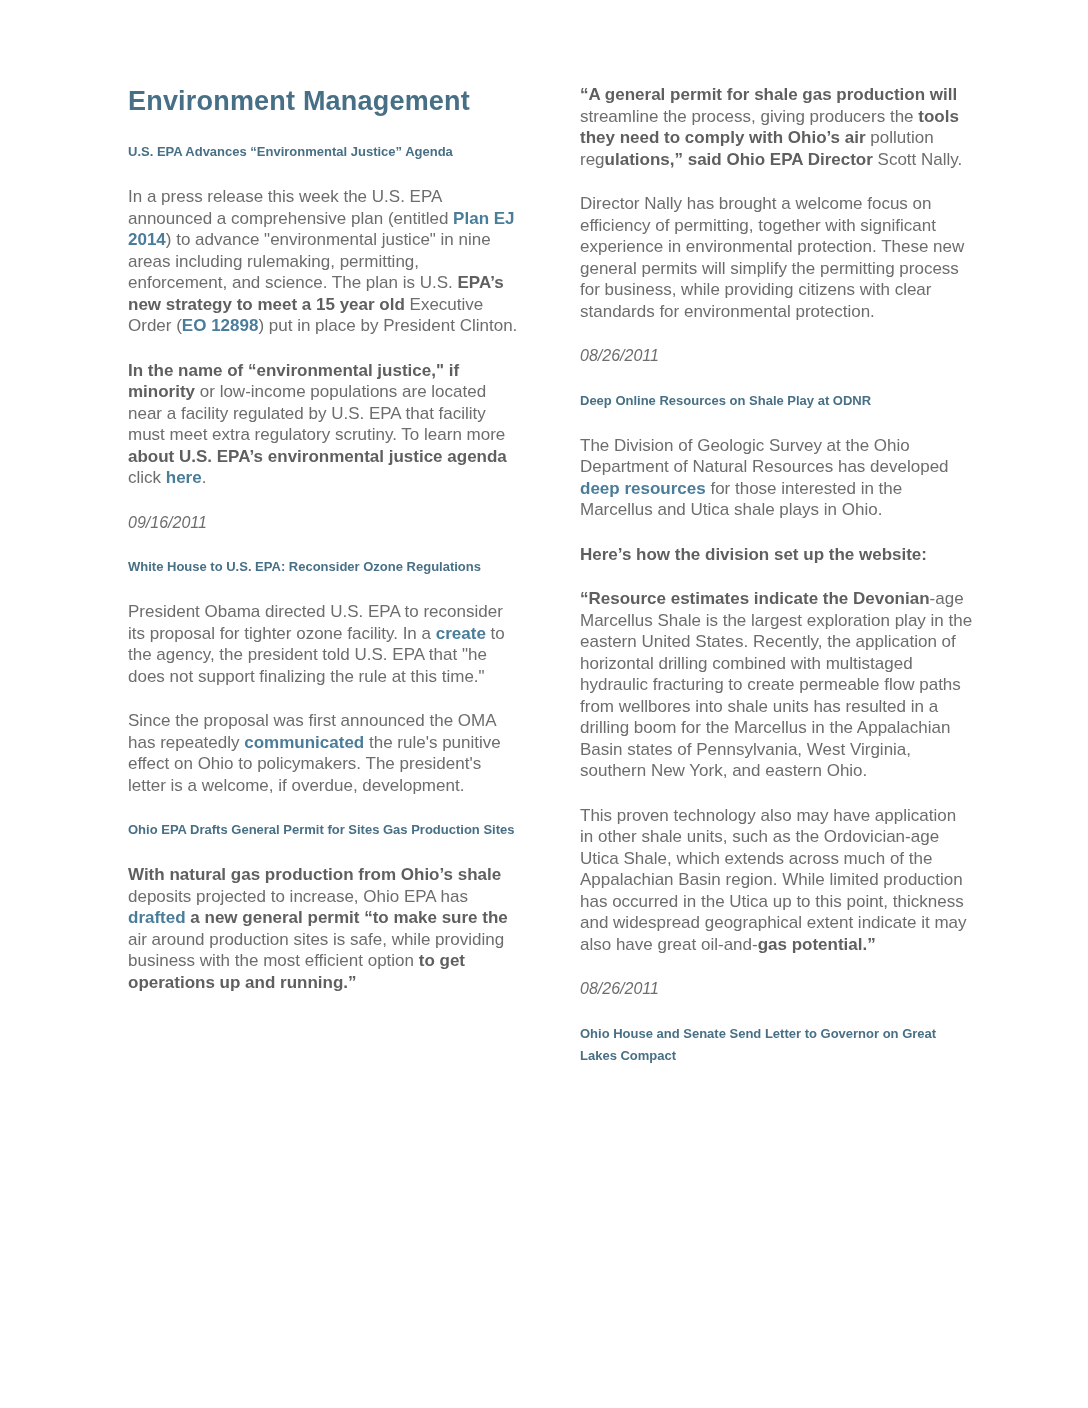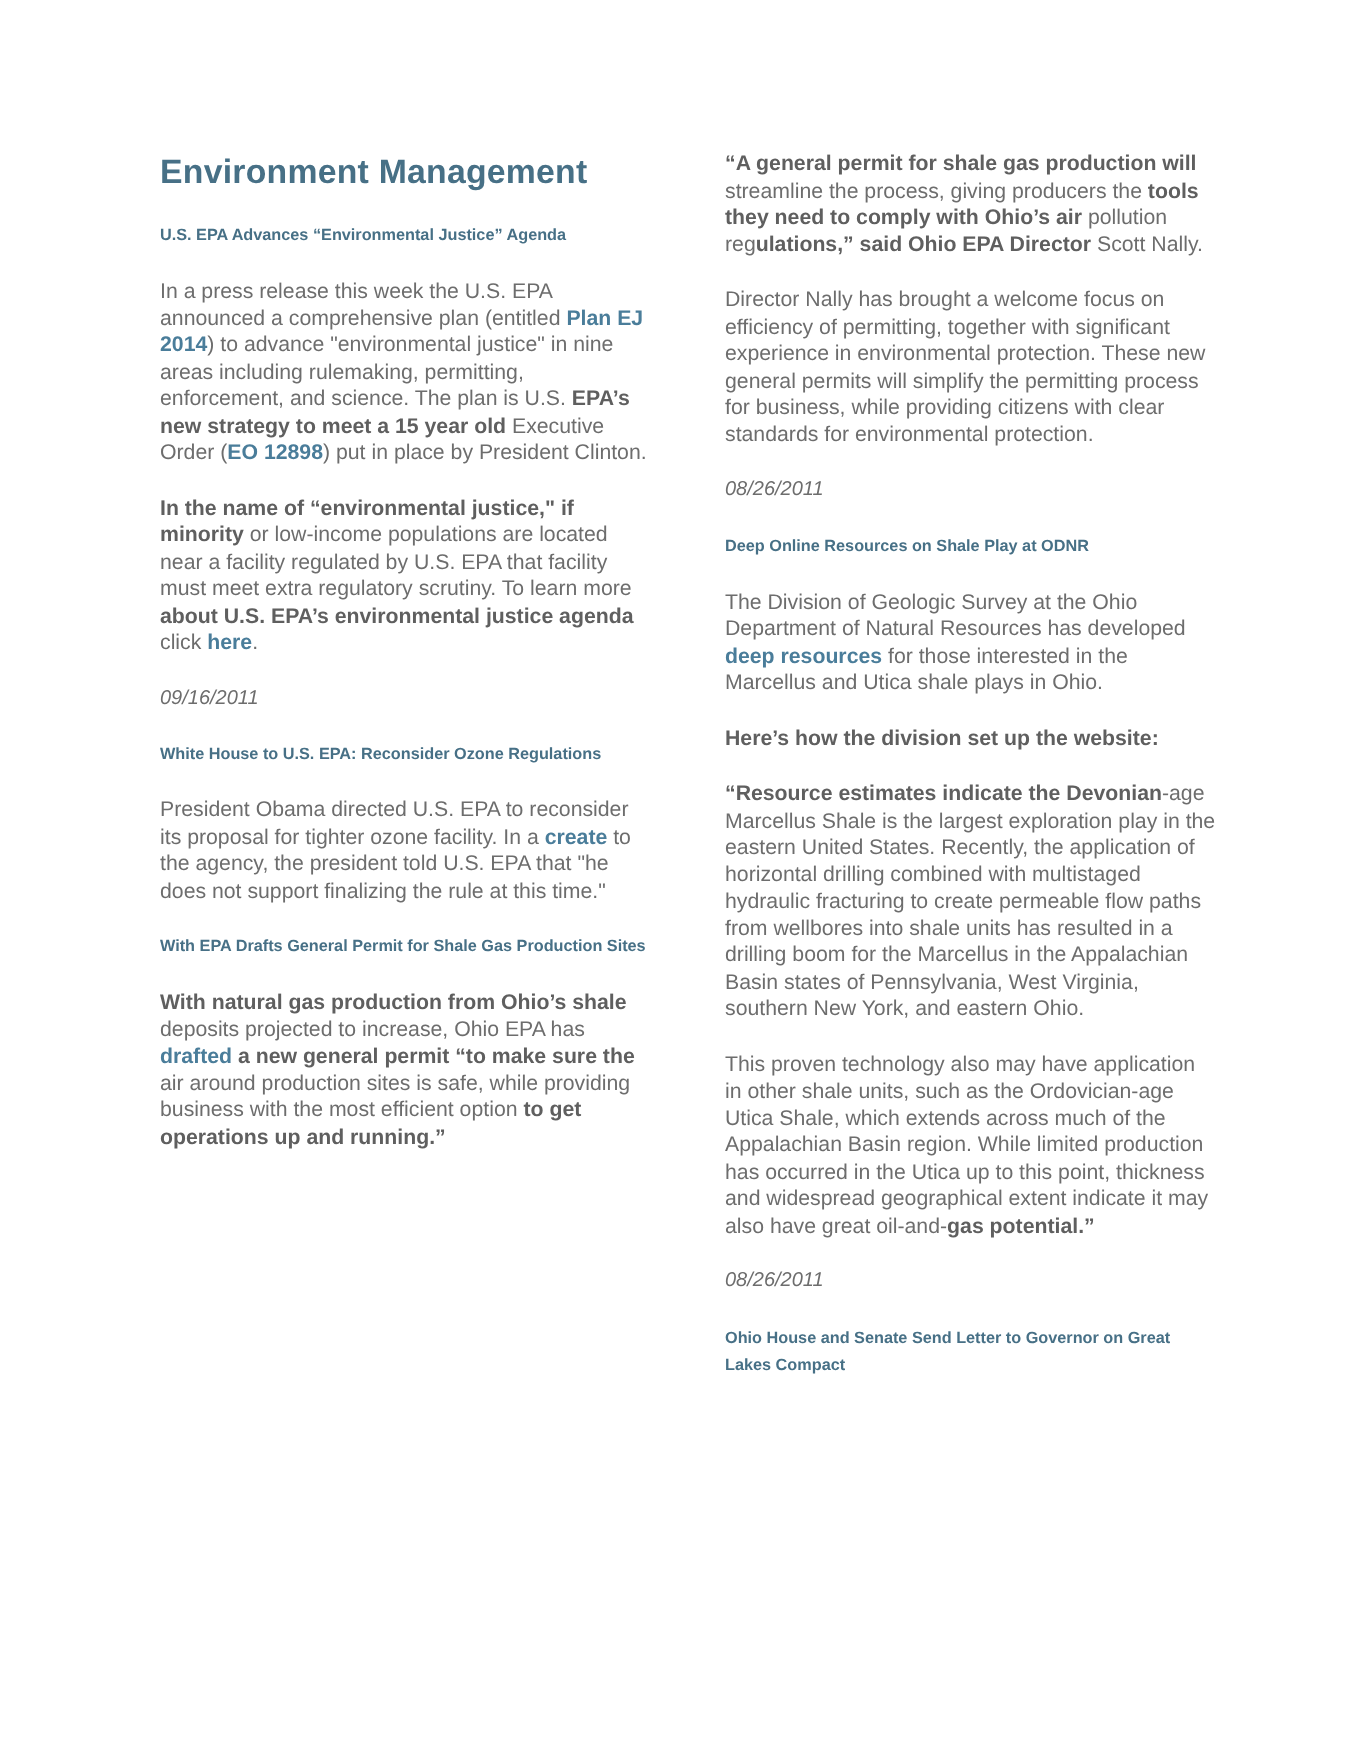--- a/index.html
+++ b/index.html
@@ -8,21 +8,21 @@
     position: relative;
     width: 1088px;
     height: 1408px;
     background: var(--bg, #ffffff);
     font-family: "Liberation Sans", sans-serif;
     overflow: hidden;
   }
   .columns {
     display: flex;
     align-items: flex-start;
-    padding: 120px 0 0 128px;
+    padding: 84px 0 0 128px;
     gap: 58px;
   }
   .col { width: 394px; }
   .doc-title {
     font-size: 27px;
     font-weight: bold;
     color: var(--heading, #477086);
     line-height: 34px;
     margin-bottom: 23px;
     letter-spacing: 0.2px;
@@ -63,21 +63,22 @@
   <div class="columns">
     <div class="col">
       <h1 class="doc-title">Environment Management</h1>
       <div>
           <h2 class="section-heading">U.S. EPA Advances “Environmental Justice” Agenda</h2>
           <p class="paragraph"><span class="seg-normal">In a press release this week the U.S. EPA announced a comprehensive plan (entitled </span><a class="seg-link">Plan EJ 2014</a><span class="seg-normal">) to advance "environmental justice" in nine areas including rulemaking, permitting, enforcement, and science.  The plan is U.S. </span><span class="seg-bold">EPA’s new strategy to meet a 15 year old </span><span class="seg-normal">Executive Order (</span><a class="seg-link">EO 12898</a><span class="seg-normal">) put in place by President Clinton.</span></p>
           <p class="paragraph"><span class="seg-bold">In the name of “environmental justice," if minority </span><span class="seg-normal">or low-income populations are located near a facility regulated by U.S. EPA that facility must meet extra regulatory scrutiny. To learn more </span><span class="seg-bold">about U.S. EPA’s environmental justice agenda </span><span class="seg-normal">click </span><a class="seg-link">here</a><span class="seg-normal">.</span></p>
           <p class="date">09/16/2011</p>
           <h2 class="section-heading">White House to U.S. EPA: Reconsider Ozone Regulations</h2>
           <p class="paragraph"><span class="seg-normal">President Obama directed U.S. EPA to reconsider its proposal for tighter ozone facility.  In a </span><a class="seg-link">create</a><span class="seg-normal"> to the agency,  the president told U.S. EPA that "he does not support finalizing the rule at this time."</span></p>
-          <h2 class="section-heading">With EPA Drafts General Permit for Shale Gas Production Sites</h2>
+          <p class="paragraph"><span class="seg-normal">Since the proposal was first announced the OMA has repeatedly </span><a class="seg-link">communicated</a><span class="seg-normal"> the rule's punitive effect on Ohio to policymakers.  The president's letter is a welcome, if overdue, development.</span></p>
+          <h2 class="section-heading">Ohio EPA Drafts General Permit for Sites Gas Production Sites</h2>
           <p class="paragraph"><span class="seg-bold">With natural gas production from Ohio’s shale </span><span class="seg-normal">deposits projected to increase, Ohio EPA has </span><a class="seg-link">drafted</a><span class="seg-bold"> a new general permit “to make sure the </span><span class="seg-normal">air around production sites is safe, while providing business with the most efficient option </span><span class="seg-bold">to get operations up and running.”</span></p>
         </div>
     </div>
     <div class="col">
       <div>
           <p class="paragraph"><span class="seg-bold">“A general permit for shale gas production will </span><span class="seg-normal">streamline the process, giving producers the </span><span class="seg-bold">tools they need to comply with Ohio’s air </span><span class="seg-normal">pollution reg</span><span class="seg-bold">ulations,” said Ohio EPA Director </span><span class="seg-normal">Scott Nally.</span></p>
           <p class="paragraph"><span class="seg-normal">Director Nally has brought a welcome focus on efficiency of permitting, together with significant experience in environmental protection.  These new general permits will simplify the permitting process for business, while providing citizens with clear standards for environmental protection.</span></p>
           <p class="date">08/26/2011</p>
           <h2 class="section-heading">Deep Online Resources on Shale Play at ODNR</h2>
           <p class="paragraph"><span class="seg-normal">The Division of Geologic Survey at the Ohio Department of Natural Resources has developed </span><a class="seg-link">deep resources</a><span class="seg-normal"> for those interested in the Marcellus and Utica shale plays in Ohio.</span></p>

